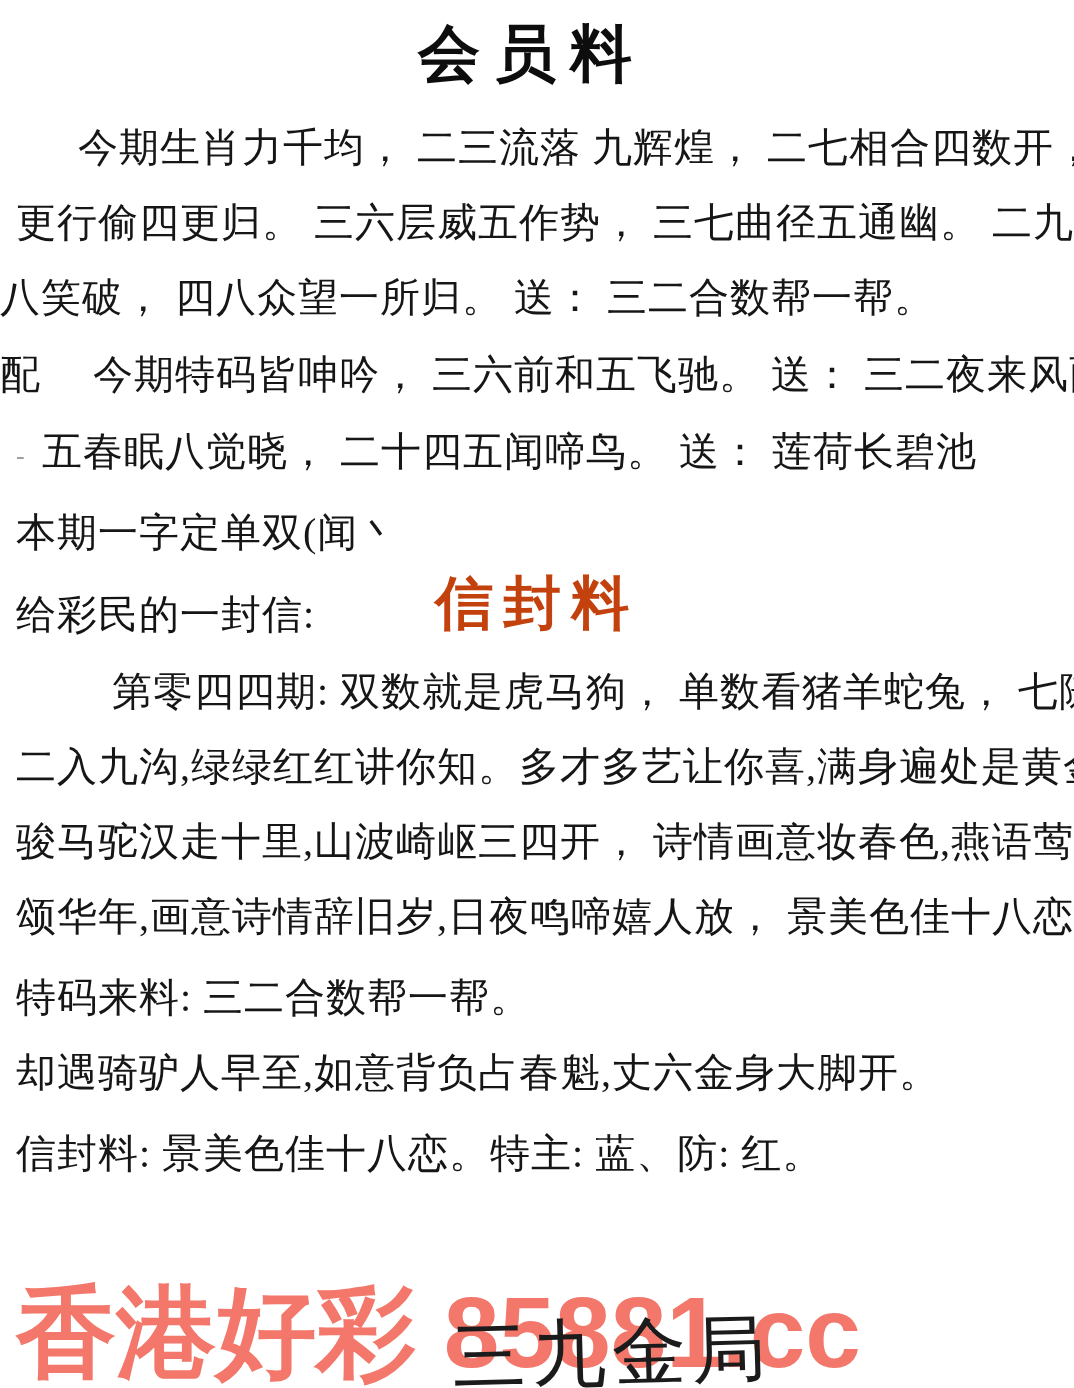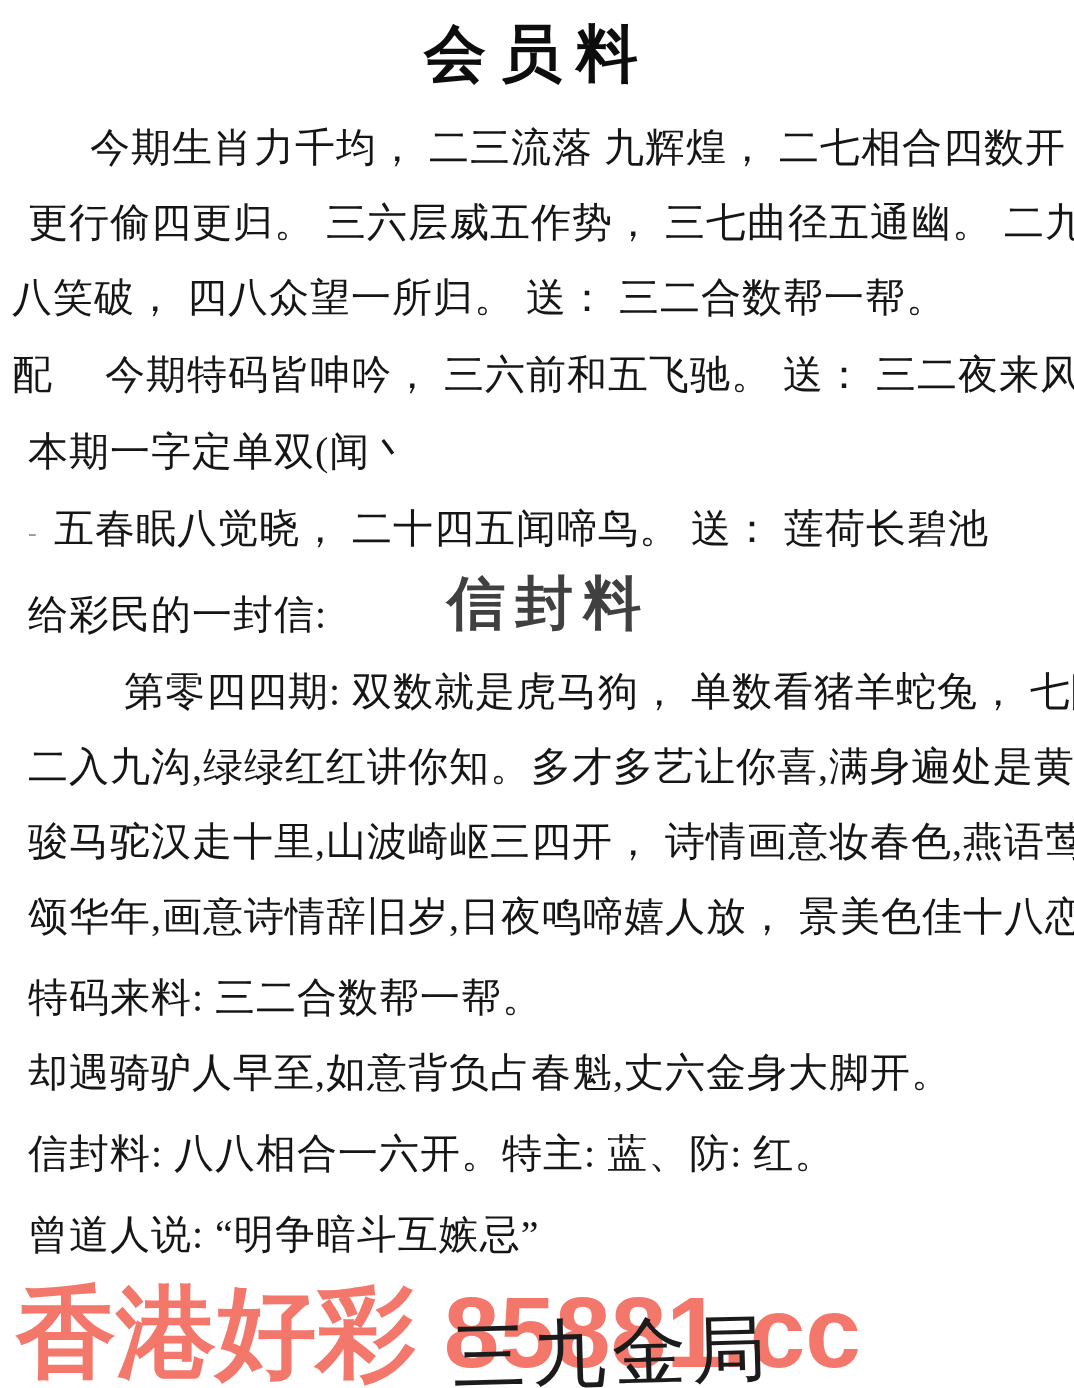--- a/index.html
+++ b/index.html
@@ -5,21 +5,21 @@
   html,body{margin:0;padding:0;background:#e8e8e8;}
   .page{
     position:relative;
     width:1074px;height:1388px;
     margin:0 auto;
     background:#ffffff;
     overflow:hidden;
     font-family:"Liberation Serif","DejaVu Serif",serif;
     color:#141414;
   }
-  .content{padding:6px 26px 0 28px;}
+  .content{padding:6px 26px 0 16px;}
 
   .main-title{
     text-align:center;
     font-size:62px;
     font-weight:bold;
     letter-spacing:14px;
     margin:6px 0 14px 0;
     color:#0d0d0d;
   }
 
@@ -48,21 +48,21 @@
     white-space:nowrap;
     letter-spacing:1px;
   }
   .envelope-title{
     font-size:58px;
     font-weight:bold;
     letter-spacing:10px;
     margin-left:120px;
     line-height:64px;
     transform:translateY(-8px);
-    color:#404040;
+    color:#c2410c;
   }
 
   .faint-mark{
     display:inline-block;
     width:26px;
     color:#9a9a9a;
     font-size:26px;
     vertical-align:middle;
   }
 
@@ -104,37 +104,36 @@
 
 <div class="page">
   <div class="content">
 
     <div class="main-title">会员料</div>
 
     <div class="line indent-1">今期生肖力千均， 二三流落 九辉煌， 二七相合四数开， 三</div>
     <div class="line">更行偷四更归。 三六层威五作势， 三七曲径五通幽。 二九上阵</div>
     <div class="line clip-left">八笑破， 四八众望一所归。 送： 三二合数帮一帮。</div>
     <div class="line clip-left gap-s">配　 今期特码皆呻吟， 三六前和五飞驰。 送： 三二夜来风雨声。</div>
+    <div class="line gap-s"><span class="faint-mark">-</span><span>五春眠八觉晓， 二十四五闻啼鸟。 送： 莲荷长碧池</span></div>
     <div class="line gap-s">本期一字定单双(闻丶</div>
-    <div class="line gap-s"><span class="faint-mark">-</span><span>五春眠八觉晓， 二十四五闻啼鸟。 送： 莲荷长碧池</span></div>
 
     <div class="envelope-header">
       <div class="intro-label">给彩民的一封信:</div>
       <div class="envelope-title">信封料</div>
     </div>
 
     <div class="line indent-2">第零四四期:  双数就是虎马狗， 单数看猪羊蛇兔， 七随三</div>
     <div class="line">二入九沟,绿绿红红讲你知。多才多艺让你喜,满身遍处是黄金,</div>
     <div class="line">骏马驼汉走十里,山波崎岖三四开， 诗情画意妆春色,燕语莺歌</div>
     <div class="line">颂华年,画意诗情辞旧岁,日夜鸣啼嬉人放， 景美色佳十八恋,</div>
     <div class="line gap-m">特码来料: 三二合数帮一帮。</div>
 
     <div class="line">却遇骑驴人早至,如意背负占春魁,丈六金身大脚开。</div>
-    <div class="line gap-m">信封料:  八八相合一六开。特主:  蓝、防:  红。</div>
-    <div class="line gap-m">曾道人说: “明争暗斗互嫉忌”</div>
+    <div class="line gap-m">信封料:  景美色佳十八恋。特主:  蓝、防:  红。</div>
   </div>
 
   <div class="scan-noise">.... .. ... . .</div>
 
   <div class="footer-watermark" style="color: rgb(243, 120, 107);">香港好彩 85881.cc</div>
 
   <div class="footer-handwriting">三九金局</div>
 </div>
 
 </body></html>

